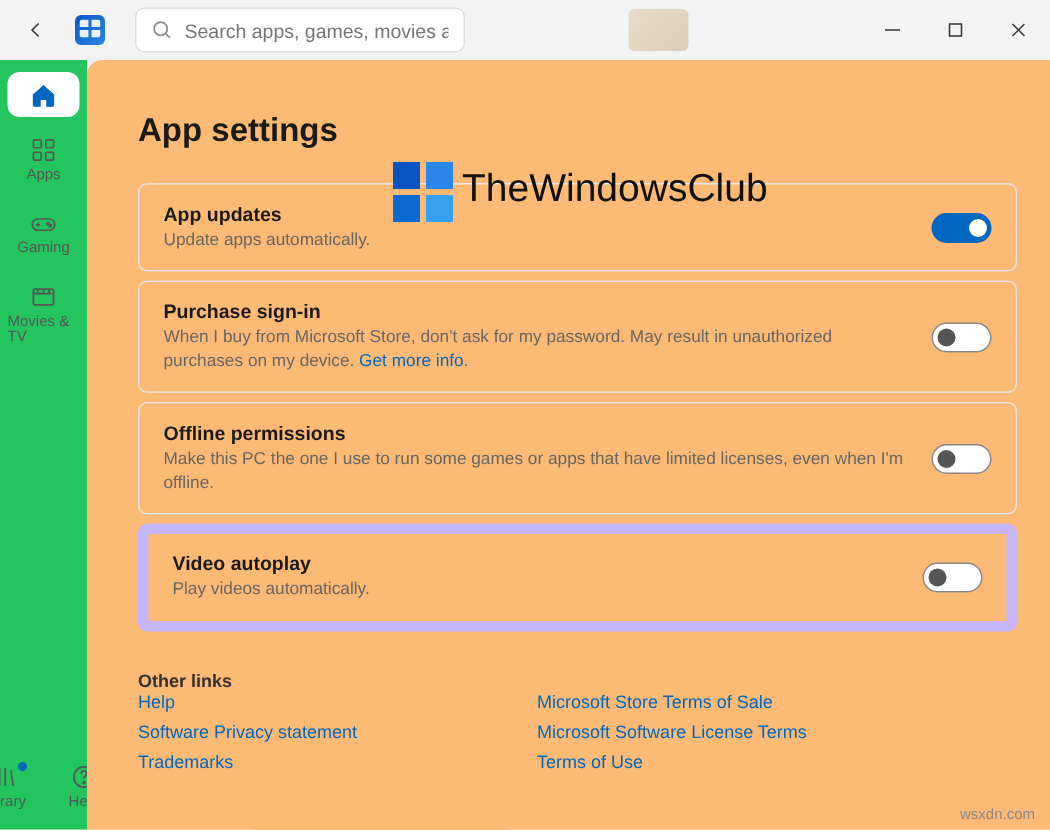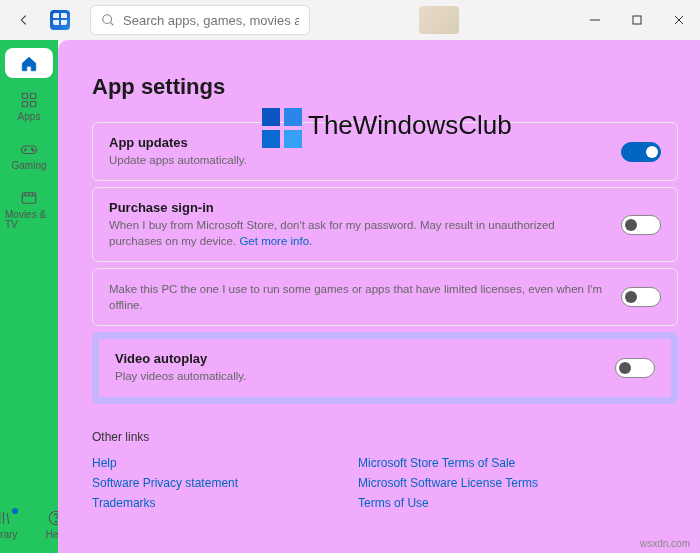--- a/index.html
+++ b/index.html
@@ -21,37 +21,37 @@
 
   .sidebar { position: absolute; top: 40px; left: 0; bottom: 0; width: 58px; background: #22c55e; display: flex; flex-direction: column; align-items: center; padding-top: 8px; gap: 6px; }
   .side-item { width: 48px; display:flex; flex-direction:column; align-items:center; justify-content:center; gap:3px; padding:7px 0 5px; border-radius:8px; color:#555; font-size:10px; cursor:pointer; position:relative;}
   .side-item svg { width:18px; height:18px; }
   .side-item.active { background:#fff; }
   .side-item.active svg { stroke:#0067c0; fill:#0067c0; }
   .side-item .label { line-height:1; }
   .side-bottom { margin-top:auto; margin-bottom:8px; display:flex; gap:6px; align-items:center;}
   .upd-dot { position:absolute; top:6px; right:8px; width:6px; height:6px; background:#0067c0; border-radius:50%; }
 
-  .main { position: absolute; top: 40px; left: 58px; right: 0; bottom: 0; background: #f0abfc; border-top-left-radius: 10px; padding: 34px 22px 10px 34px; overflow: hidden; }
+  .main { position: absolute; top: 40px; left: 58px; right: 0; bottom: 0; background: #fdba74; border-top-left-radius: 10px; padding: 34px 22px 10px 34px; overflow: hidden; }
   .page-title { font-size: 22px; font-weight: 600; margin-bottom: 22px; }
 
   .card { border:1px solid #e6e6e6; border-radius:6px; padding:12px 16px; margin-bottom:6px; display:flex; align-items:center; gap:16px; }
   .card.highlight { border:7px solid #c4b5fd; }
   .card-body { flex:1; }
   .card-title { font-size:13px; font-weight:600; color:#1a1a1a; margin-bottom:2px; }
   .card-desc { font-size:11.5px; color:#666; line-height:1.4; }
   .card-desc a { color:#0067c0; text-decoration:none; }
 
   .toggle { width:40px; height:20px; border-radius:12px; background:#fff; border:1px solid #888; position:relative; flex-shrink:0; cursor:pointer; }
   .toggle::after { content:""; position:absolute; width:12px; height:12px; border-radius:50%; background:#555; top:3px; left:3px; transition:.15s; }
   .toggle.on { background:#0067c0; border-color:#0067c0; }
   .toggle.on::after { background:#fff; left:24px; }
 
   .other-links { margin-top:26px; }
-  .other-links h4 { font-size:12px; font-weight:400; color:#333; margin-bottom:12px; }
+  .other-links h4 { font-size:12px; font-weight:700; color:#333; }
   .links-grid { display:flex; gap:120px; }
   .links-col { display:flex; flex-direction:column; gap:6px; }
   .links-col a { color:#0067c0; font-size:12px; text-decoration:none; }
 
   .watermark-logo { position:absolute; top:108px; left:262px; width:40px; height:40px; pointer-events:none; }
   .watermark-logo .sq { position:absolute; width:18px; height:18px; }
   .watermark-logo .a{top:0;left:0;background:#0b55c3;} .watermark-logo .b{top:0;right:0;background:#2b87e7;}
   .watermark-logo .c{bottom:0;left:0;background:#0a6ad1;} .watermark-logo .d{bottom:0;right:0;background:#36a0f3;}
   .watermark-text { position:absolute; top:110px; left:308px; font-size:26px; font-weight:400; color:#111; pointer-events:none; }
   .watermark-corner { position:absolute; bottom:4px; right:10px; font-size:10px; color:#888; }
@@ -161,20 +161,21 @@
   <div class="card">
     <div class="card-body">
       <div class="card-title">Purchase sign-in</div>
       <div class="card-desc"><span>When I buy from Microsoft Store, don't ask for my password. May result in unauthorized purchases on my device. </span><a href="#">Get more info.</a></div>
     </div>
     <div class="toggle"></div>
   </div>
 
   <div class="card">
     <div class="card-body">
+      <div class="card-title">Offline permissions</div>
       <div class="card-desc">Make this PC the one I use to run some games or apps that have limited licenses, even when I'm offline.</div>
     </div>
     <div class="toggle"></div>
   </div>
 
   <div class="card highlight">
     <div class="card-body">
       <div class="card-title">Video autoplay</div>
       <div class="card-desc">Play videos automatically.</div>
     </div>

